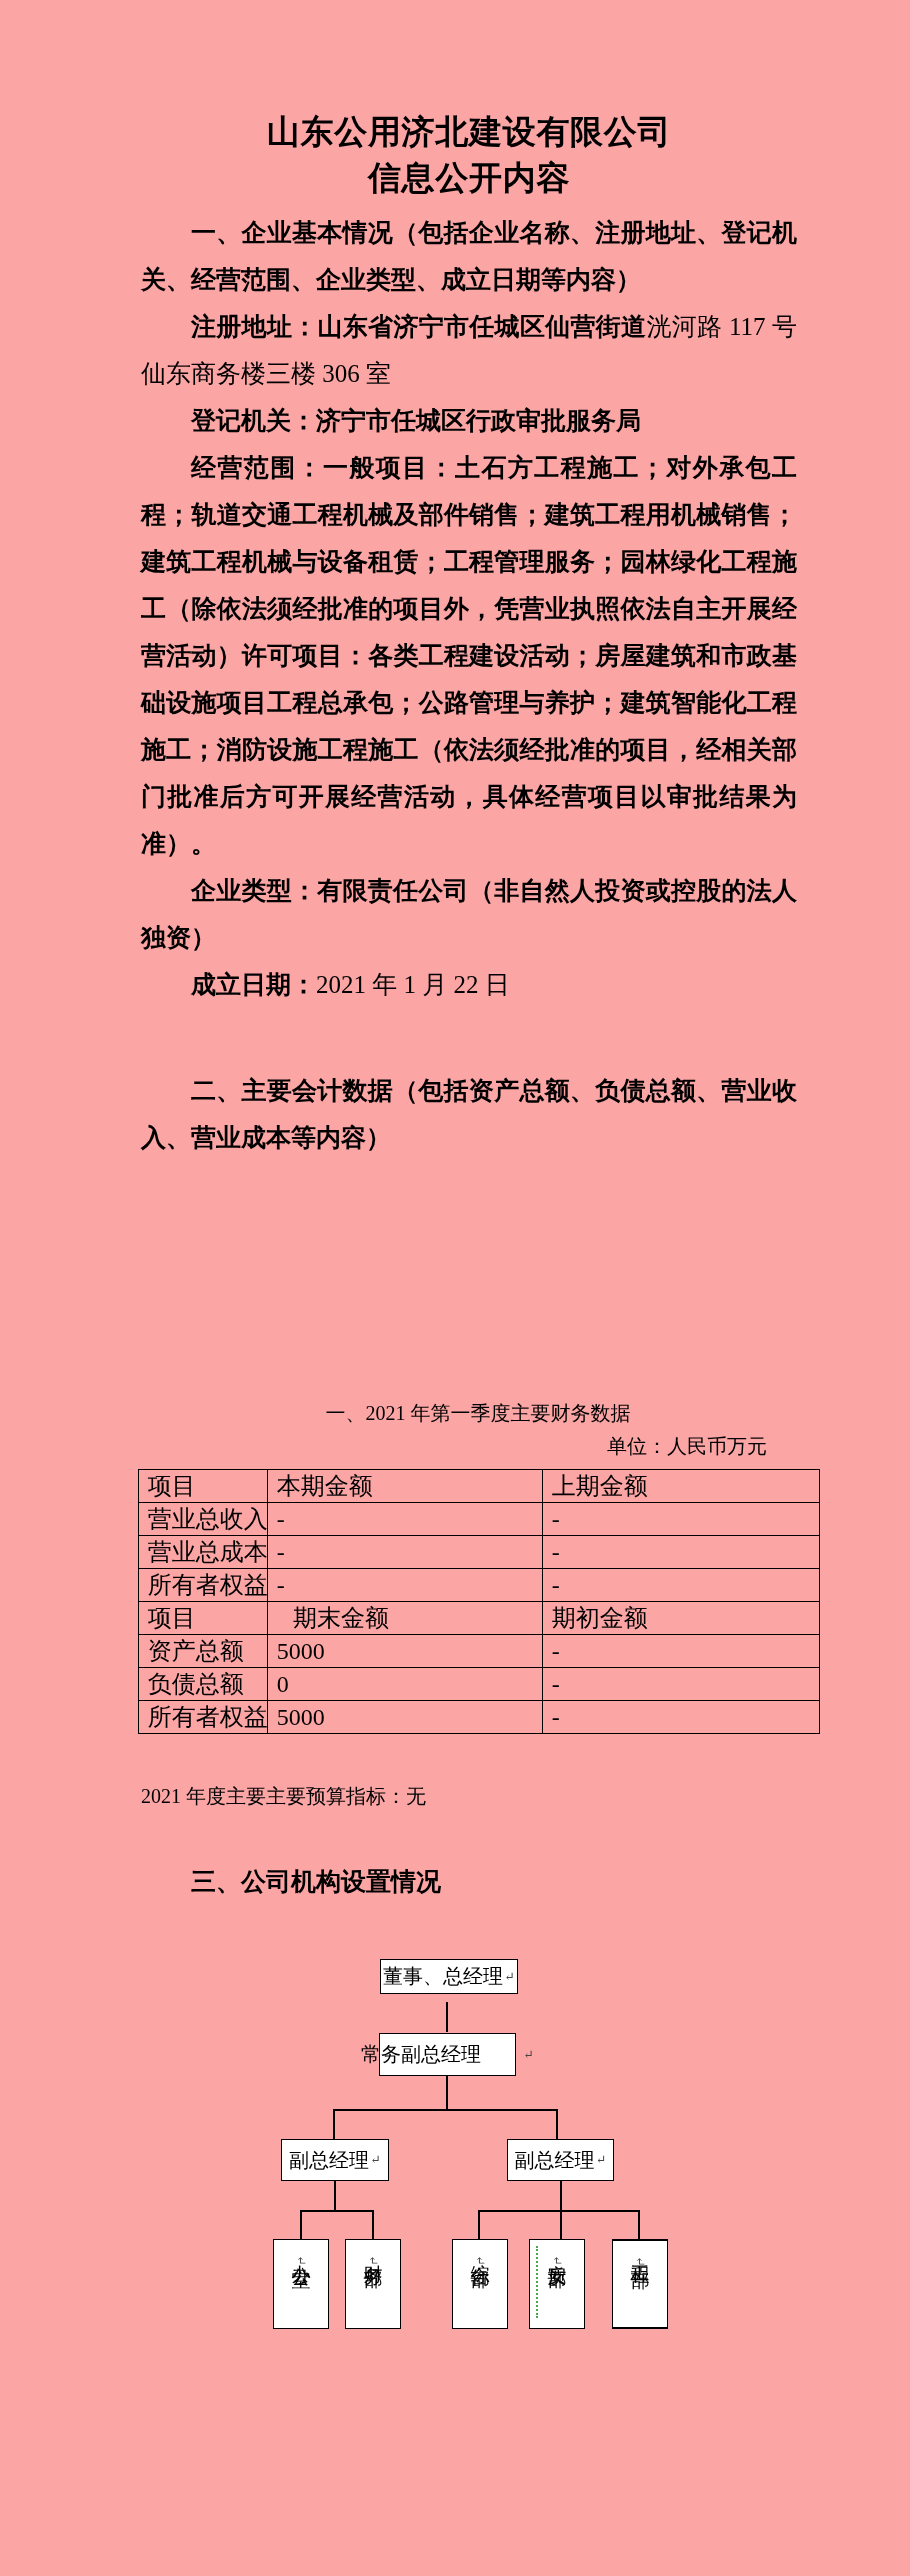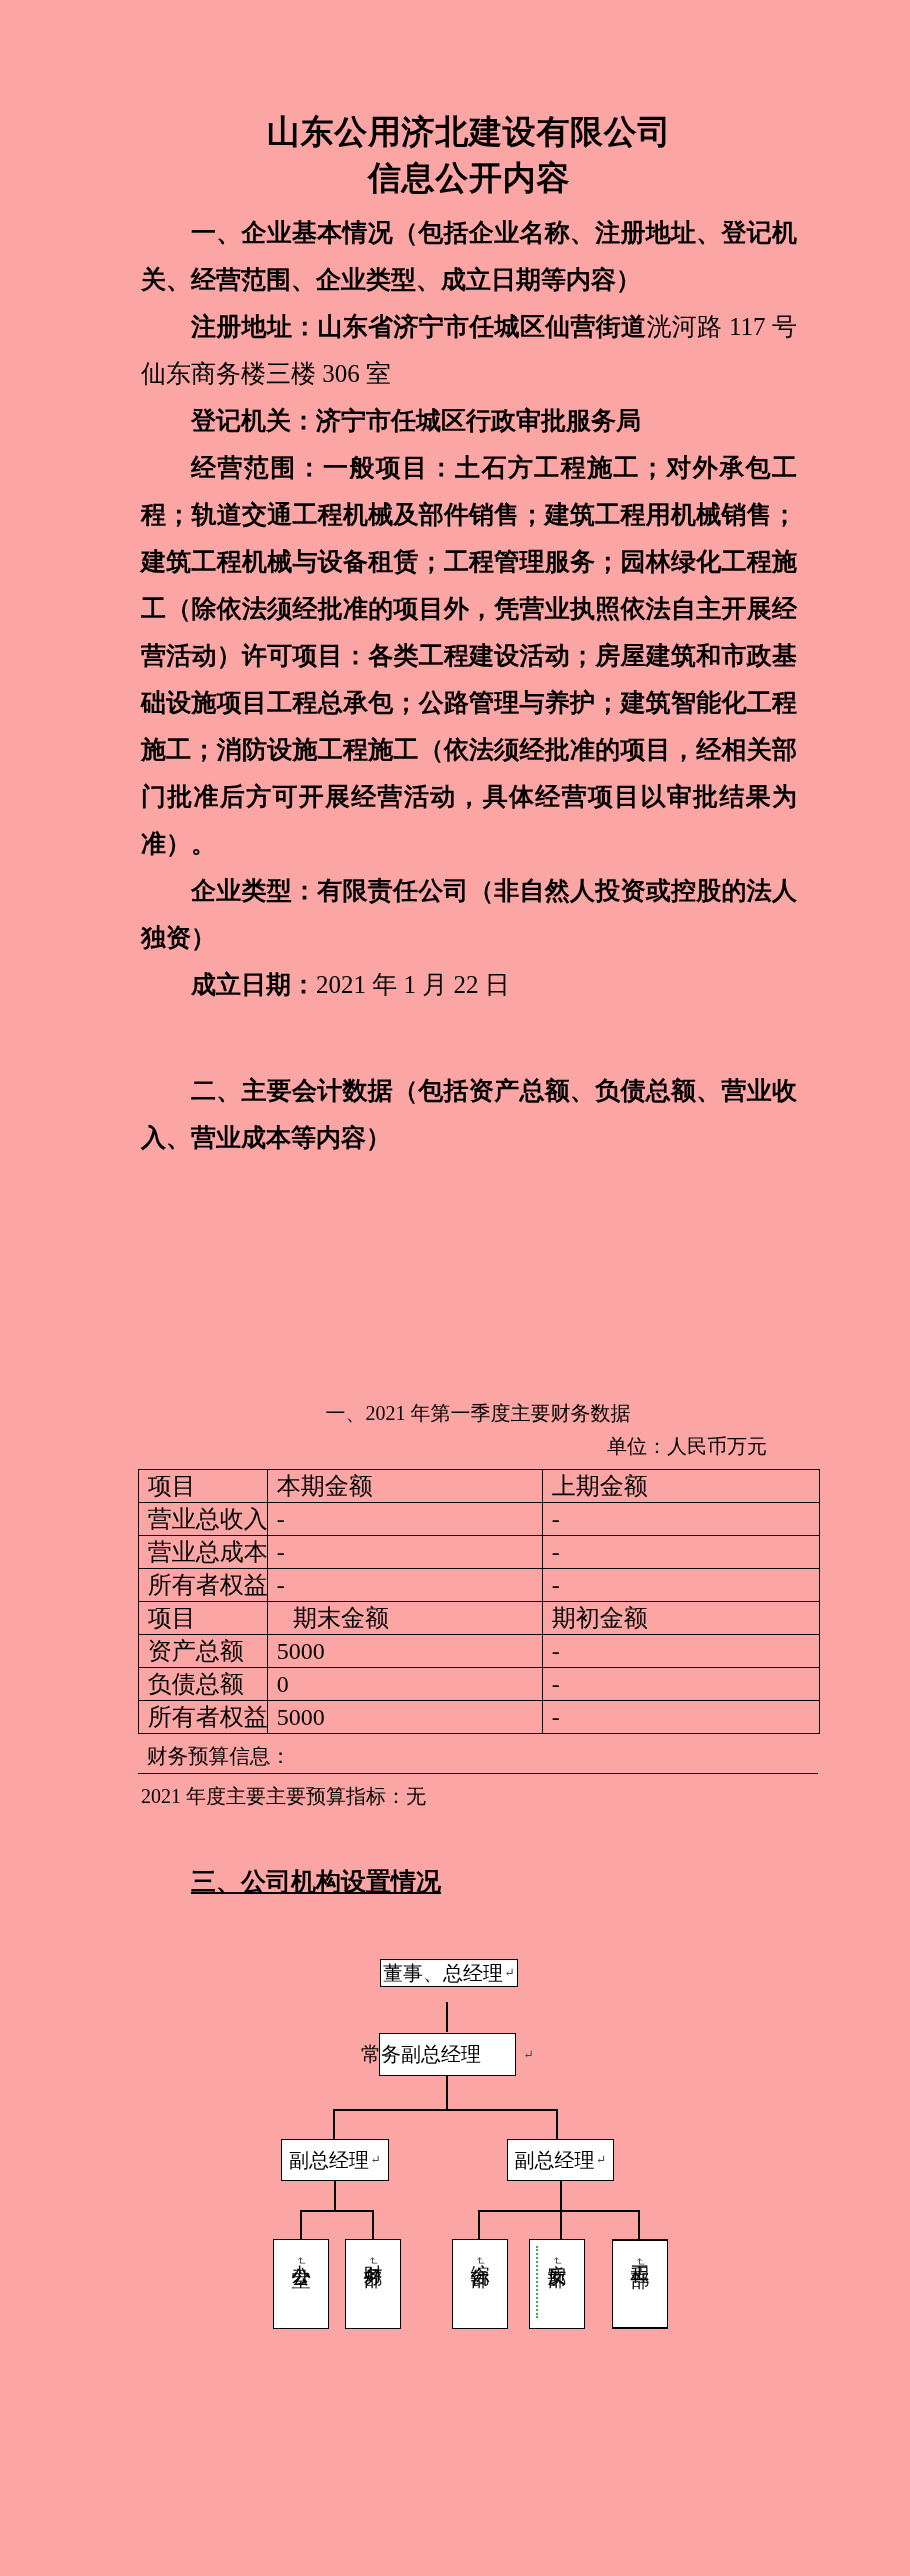--- a/index.html
+++ b/index.html
@@ -69,21 +69,20 @@
     position:absolute; left:141px; top:1783px; width:656px;
     font-size:20px; line-height:26.4px;
   }
 
   
   .sec3-heading {
     position:absolute; left:141px; top:1864px; width:656px;
     font-family:"Liberation Sans","DejaVu Sans",sans-serif;
     font-weight:700; font-size:25px; line-height:35px;
     text-indent:2em;
-    text-decoration:underline;
   }
 
   
   .obox {
     position:absolute;
     border:1.5px solid #000;
     background:#fff;
     box-sizing:border-box;
     display:flex; align-items:center; justify-content:center;
     font-size:20px;
@@ -177,26 +176,25 @@
         <td>-</td>
       </tr>
       <tr>
         <td>所有者权益</td>
         <td>5000</td>
         <td>-</td>
       </tr>
     </tbody>
   </table>
 
-  <div class="fin-footer">财务预算信息：</div>
   <div class="budget-note">2021 年度主要主要预算指标：无</div>
 
   <div class="sec3-heading">三、公司机构设置情况</div>
 
-  <div class="obox" style="left:380px; top:1959px; width:138px; height:28px;">
+  <div class="obox" style="left:380px; top:1959px; width:138px; height:35px;">
     <span>董事、总经理</span>
       <span class="pmark">↵</span>
   </div>
   <div class="obox" style="left:379px; top:2033px; width:137px; height:43px;gap:41px;">
     <span>常务副总经理</span>
       <span class="pmark">↵</span>
   </div>
   <div class="obox" style="left:281px; top:2139px; width:108px; height:42px;">
     <span>副总经理</span>
       <span class="pmark">↵</span>

